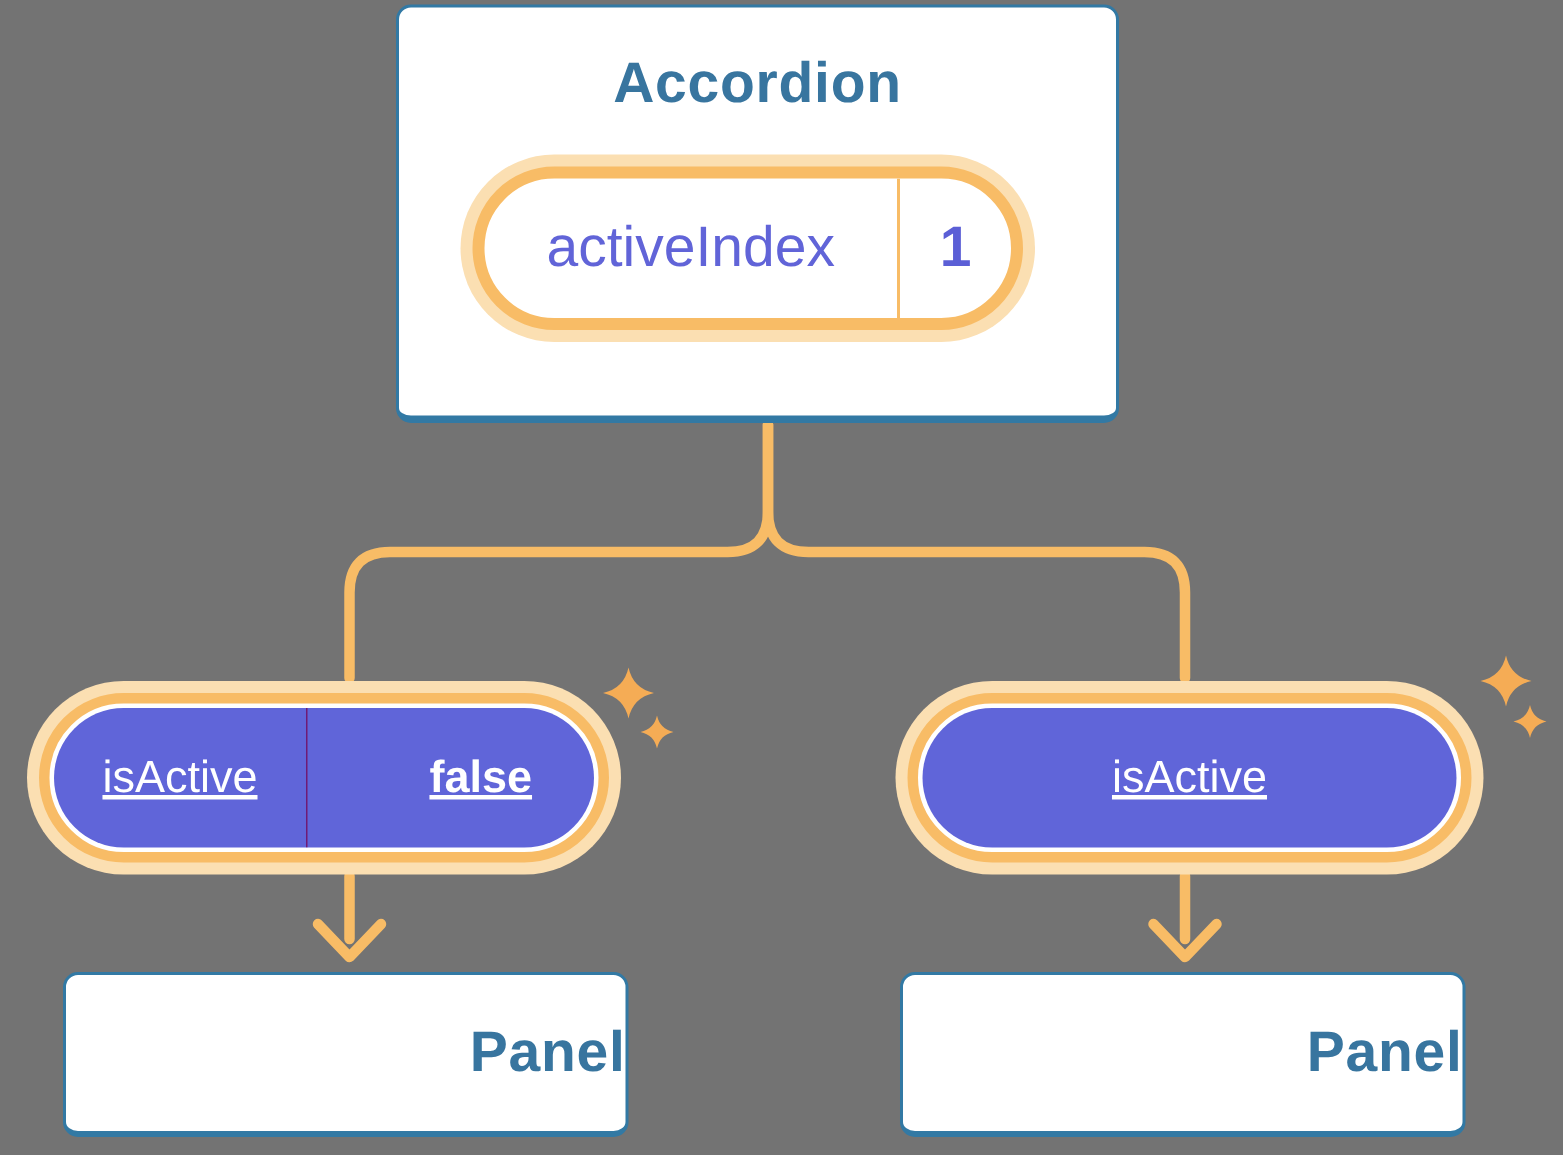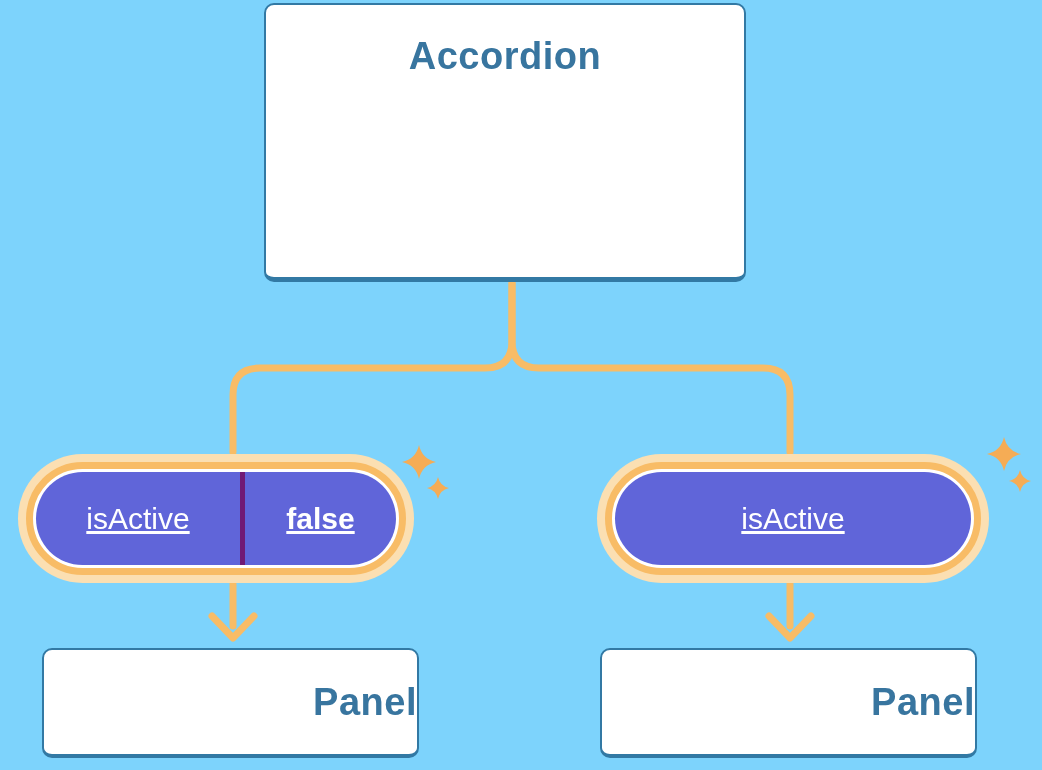--- a/index.html
+++ b/index.html
@@ -5,21 +5,21 @@
   html, body {
     margin: 0;
     padding: 0;
     background: #4B6770;
     font-family: "Liberation Sans", "DejaVu Sans", sans-serif;
   }
   .canvas {
     position: relative;
     width: 1042px;
     height: 770px;
-    background: #7dd3fc;
+    background: #737373;
     overflow: hidden;
   }
   .overlay {
     position: absolute;
     left: 0; top: 0;
     width: 1042px; height: 770px;
     display: block;
   }
   .connector {
     fill: none;
@@ -108,22 +108,23 @@
   .prop-seg {
     display: flex;
     align-items: center;
     justify-content: center;
     font-size: 30px;
     color: #FFFFFF;
     text-decoration: underline;
   }
   .prop-seg.label { flex: 1; }
   .prop-seg.value {
-    border-left: 5px solid #701a75;
+    border-left: 1px solid #701a75;
     font-weight: 700;
+    padding-left: 40px;
   }
   .prop-pill-left  { left: 18px;  top: 454px; width: 396px; height: 129px; }
   .prop-pill-left  .prop-seg.value { width: 151px; }
   .prop-pill-right { left: 597px; top: 454px; width: 392px; height: 129px; }
   .prop-pill-right .prop-seg.value { width: 139px; }
 </style>
 </head>
 <body>
 
 <div class="canvas">
@@ -149,20 +150,26 @@
         <path d="M 438 477 Q 439.98 486.02 449 488 Q 439.98 489.98 438 499 Q 436.02 489.98 427 488 Q 436.02 486.02 438 477 Z" class="sparkle" fill="#F5AC55"></path>
         <path d="M 1004 437 Q 1007.06 450.94 1021 454 Q 1007.06 457.06 1004 471 Q 1000.94 457.06 987 454 Q 1000.94 450.94 1004 437 Z" class="sparkle" fill="#F5AC55"></path>
         <path d="M 1020 470 Q 1021.98 479.02 1031 481 Q 1021.98 482.98 1020 492 Q 1018.02 482.98 1009 481 Q 1018.02 479.02 1020 470 Z" class="sparkle" fill="#F5AC55"></path>
       </g>
   </svg>
 
   <div class="card accordion-card">
     <div class="card-title">Accordion</div>
   </div>
 
+  <div class="pill-glow state-pill">
+    <div class="pill-ring">
+      <div class="state-seg label">activeIndex</div>
+      <div class="state-seg value">1</div>
+    </div>
+  </div>
 
   <div class="pill-glow prop-pill prop-pill-left">
     <div class="pill-ring">
       <div class="prop-inner">
         <div class="prop-seg label">isActive</div>
         <div class="prop-seg value">false</div>
       </div>
     </div>
   </div>
 

